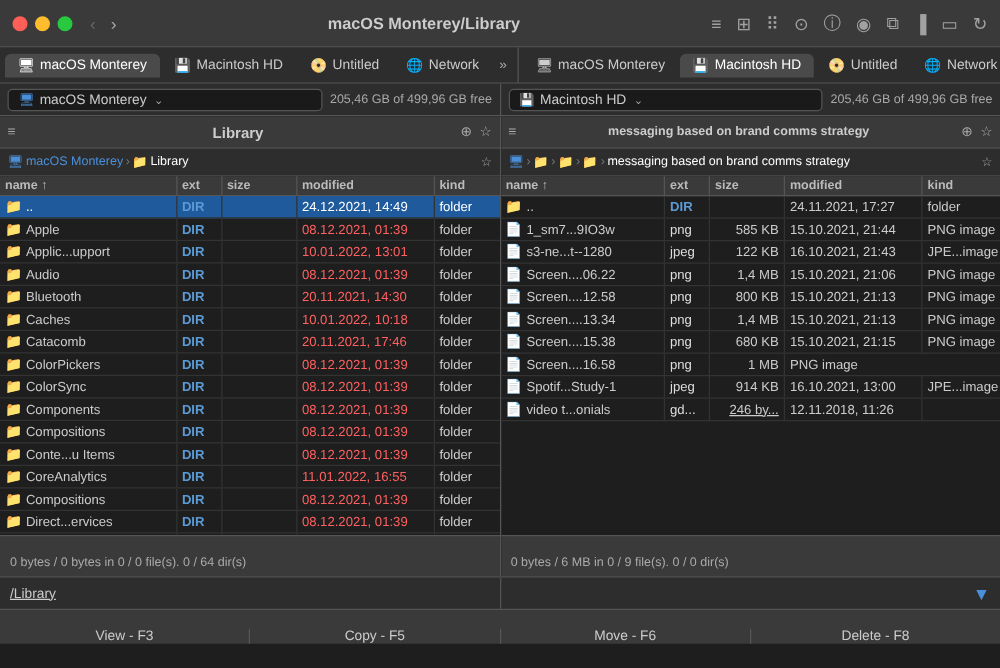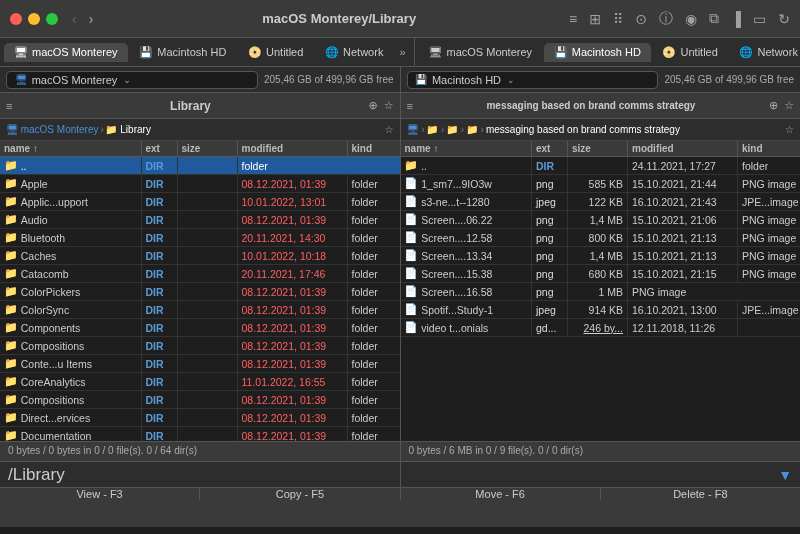--- a/index.html
+++ b/index.html
@@ -220,33 +220,33 @@
     .file-cell.name-cell { font-weight: 400; }
     .file-icon { font-size: 11px; flex-shrink: 0; }
     .dir-color { color: #5b9bd5; }
     .file-color { color: #ddd; }
 
     
     .status-bar {
       background: #3a3a3a;
       height: 20px;
       display: flex;
-      align-items: flex-end;
-      padding: 5px 8px;
+      align-items: flex-start;
+      padding: 16px 8px;
       border-top: 1px solid #555;
       font-size: 10px;
       color: #aaa;
     }
 
     
     .func-bar {
       background: #3a3a3a;
-      height: 40px;
-      display: flex;
-      align-items: flex-start;
+      height: 28px;
+      display: flex;
+      align-items: flex-end;
       border-top: 1px solid #555;
     }
     .func-key {
       flex: 1;
       display: flex;
       align-items: center;
       justify-content: center;
       color: #ccc;
       font-size: 11px;
       border-right: 1px solid #555;
@@ -379,20 +379,21 @@
     </div>
 
     <div class="file-table" id="left-file-list">
     <div class="file-row selected" style="grid-template-columns: 1fr 36px 60px 110px 52px;">
       <div class="file-cell name-cell">
         <span class="file-icon dir-color">📁</span>
         <span>..</span>
       </div>
       <div class="file-cell" style="color:#5b9bd5; font-weight:600">DIR</div>
       <div class="file-cell" style="text-align:right; justify-content:flex-end;"></div>
+      <div class="file-cell" style="color:#fff">24.12.2021, 14:49</div>
       <div class="file-cell">folder</div>
     </div>
         <div class="file-row" style="grid-template-columns: 1fr 36px 60px 110px 52px;">
       <div class="file-cell name-cell">
         <span class="file-icon dir-color">📁</span>
         <span>Apple</span>
       </div>
       <div class="file-cell" style="color:#5b9bd5; font-weight:600">DIR</div>
       <div class="file-cell" style="text-align:right; justify-content:flex-end;"></div>
       <div class="file-cell" style="color:#ff6060">08.12.2021, 01:39</div>
@@ -682,21 +683,21 @@
       </div>
 
     <div class="status-bar">
       <span>0 bytes / 6 MB in 0 / 9 file(s). 0 / 0 dir(s)</span>
     </div>
   </div>
 </div>
 
 <div style="display:flex; background:#2d2d2d; height:26px; border-top:1px solid #555; align-items:center;">
   <div style="flex:1; display:flex; align-items:center; padding:0 8px; border-right:1px solid #555; height:100%;">
-    <span style="color:#ccc; font-size:17px;">/Library</span>
+    <span style="color:#ccc; font-size:11px;text-decoration:underline;">/Library</span>
   </div>
   <div style="flex:1; display:flex; align-items:center; padding:0 8px; justify-content:flex-end; height:100%;">
     <span style="color:#4a90d9; font-size:14px; cursor:pointer;">▼</span>
   </div>
 </div>
 
 <div class="func-bar">
   <div class="func-key">
     <span>View - F3</span>
   </div>

